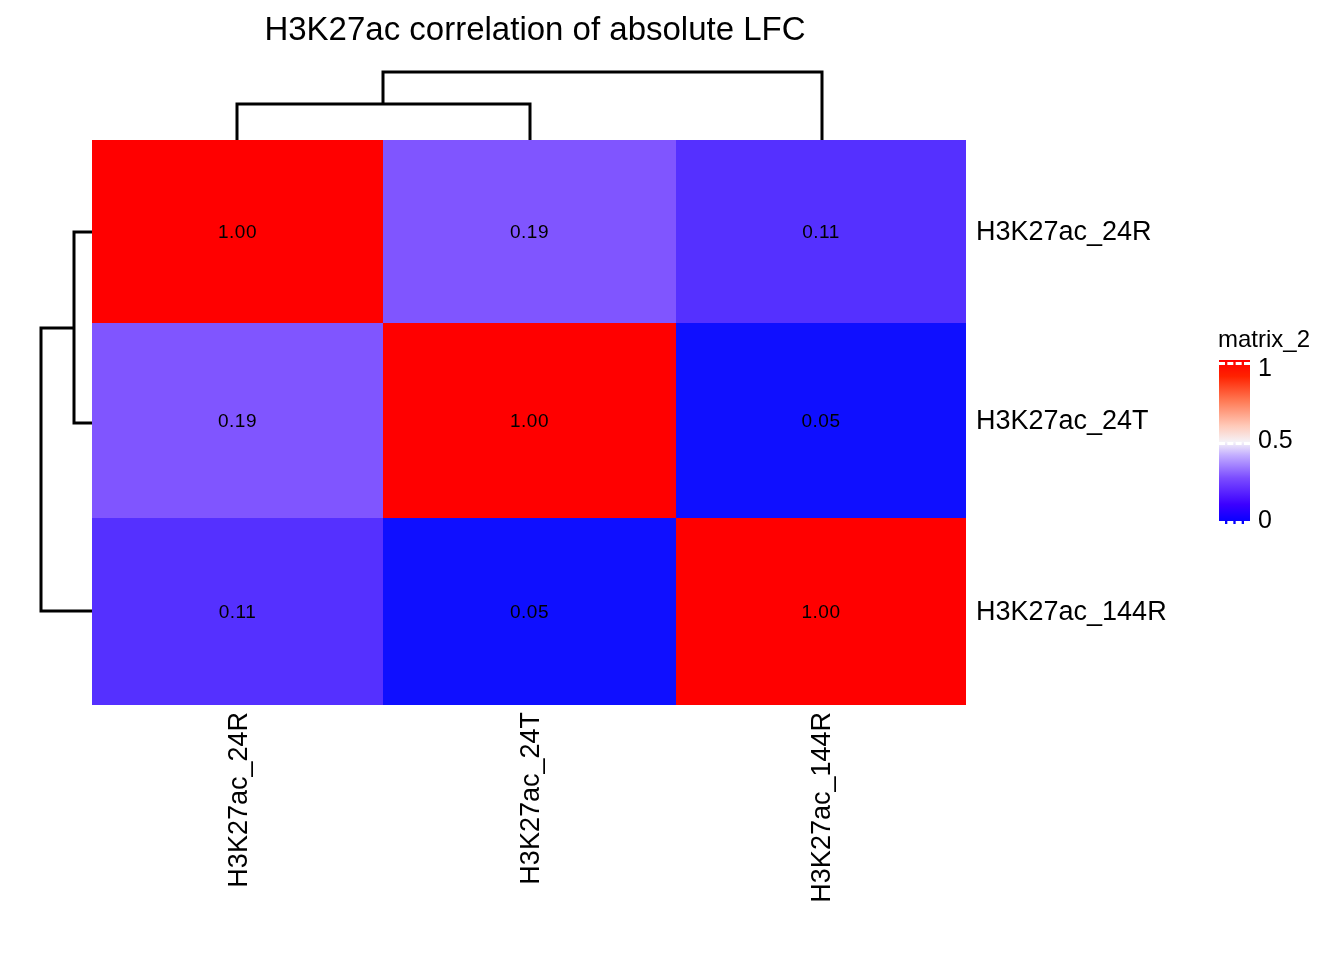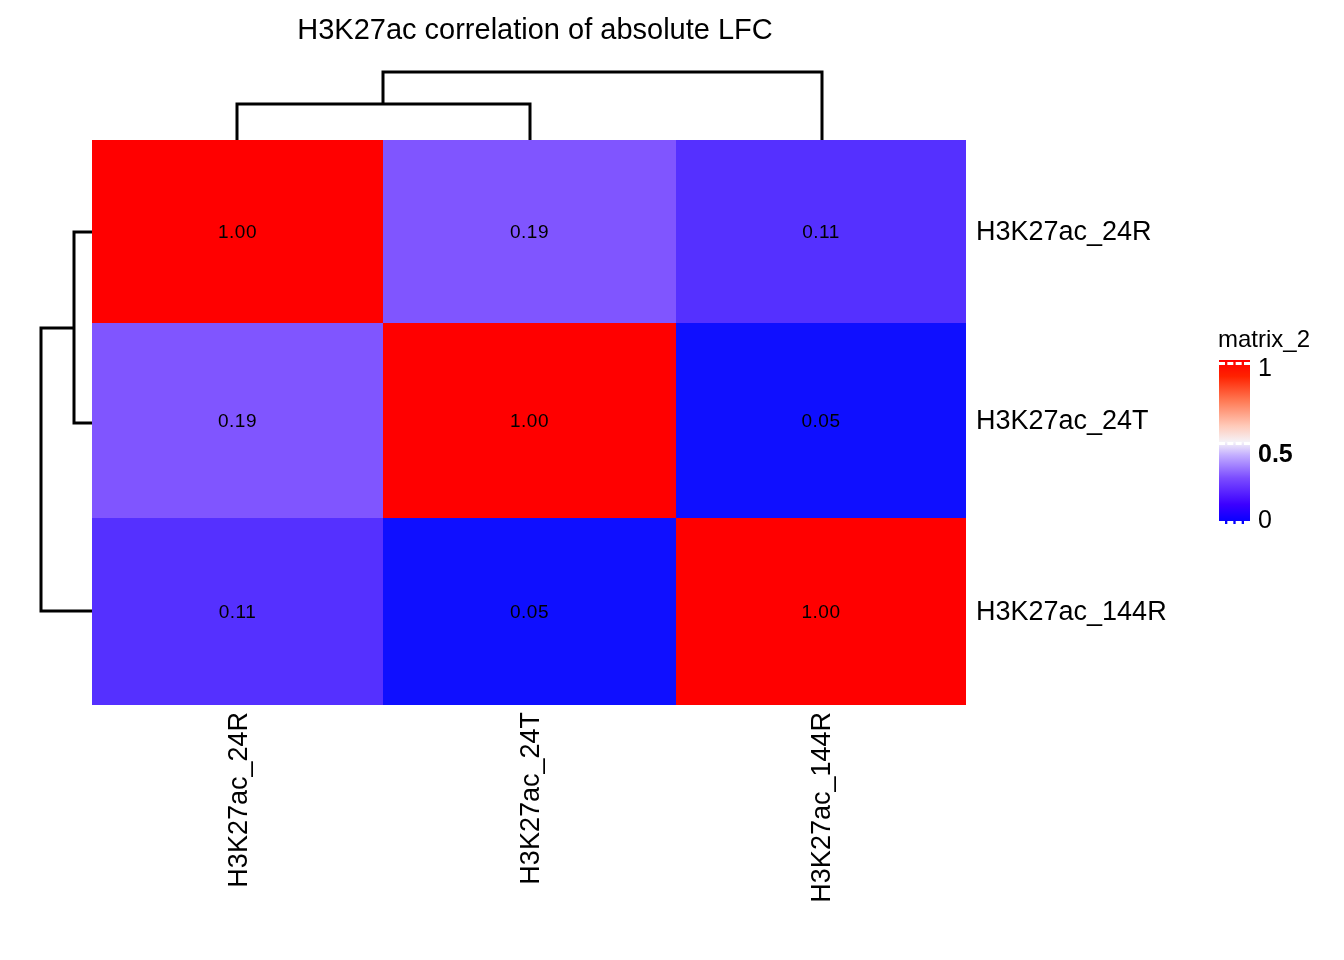--- a/index.html
+++ b/index.html
@@ -23,21 +23,21 @@
     height: 960px;
   }
 
   
   .plot-title {
     position: absolute;
     left: 0;
     top: 12px;
     width: 1070px;
     text-align: center;
-    font-size: 29px;
+    font-size: 33px;
     line-height: 34px;
     letter-spacing: 0px;
     white-space: nowrap;
     color: #000;
   }
 
   
   .heatmap {
     position: absolute;
     left: 92px;
@@ -236,17 +236,17 @@
     </div>
   </div>
 
   <div class="legend">
     <div class="legend-title">matrix_2</div>
     <div class="legend-bar"></div>
     <div class="legend-tick" style="top:37px;"></div>
     <div class="legend-tick" style="top:117px;"></div>
     <div class="legend-tick" style="top:196px;"></div>
     <div class="legend-tick-label" style="top:42px;">1</div>
-    <div class="legend-tick-label" style="top:128px;font-weight:bold;">0.5</div>
+    <div class="legend-tick-label" style="top:114px;">0.5</div>
     <div class="legend-tick-label" style="top:194px;">0</div>
   </div>
 
 </div>
 
 </body></html>

